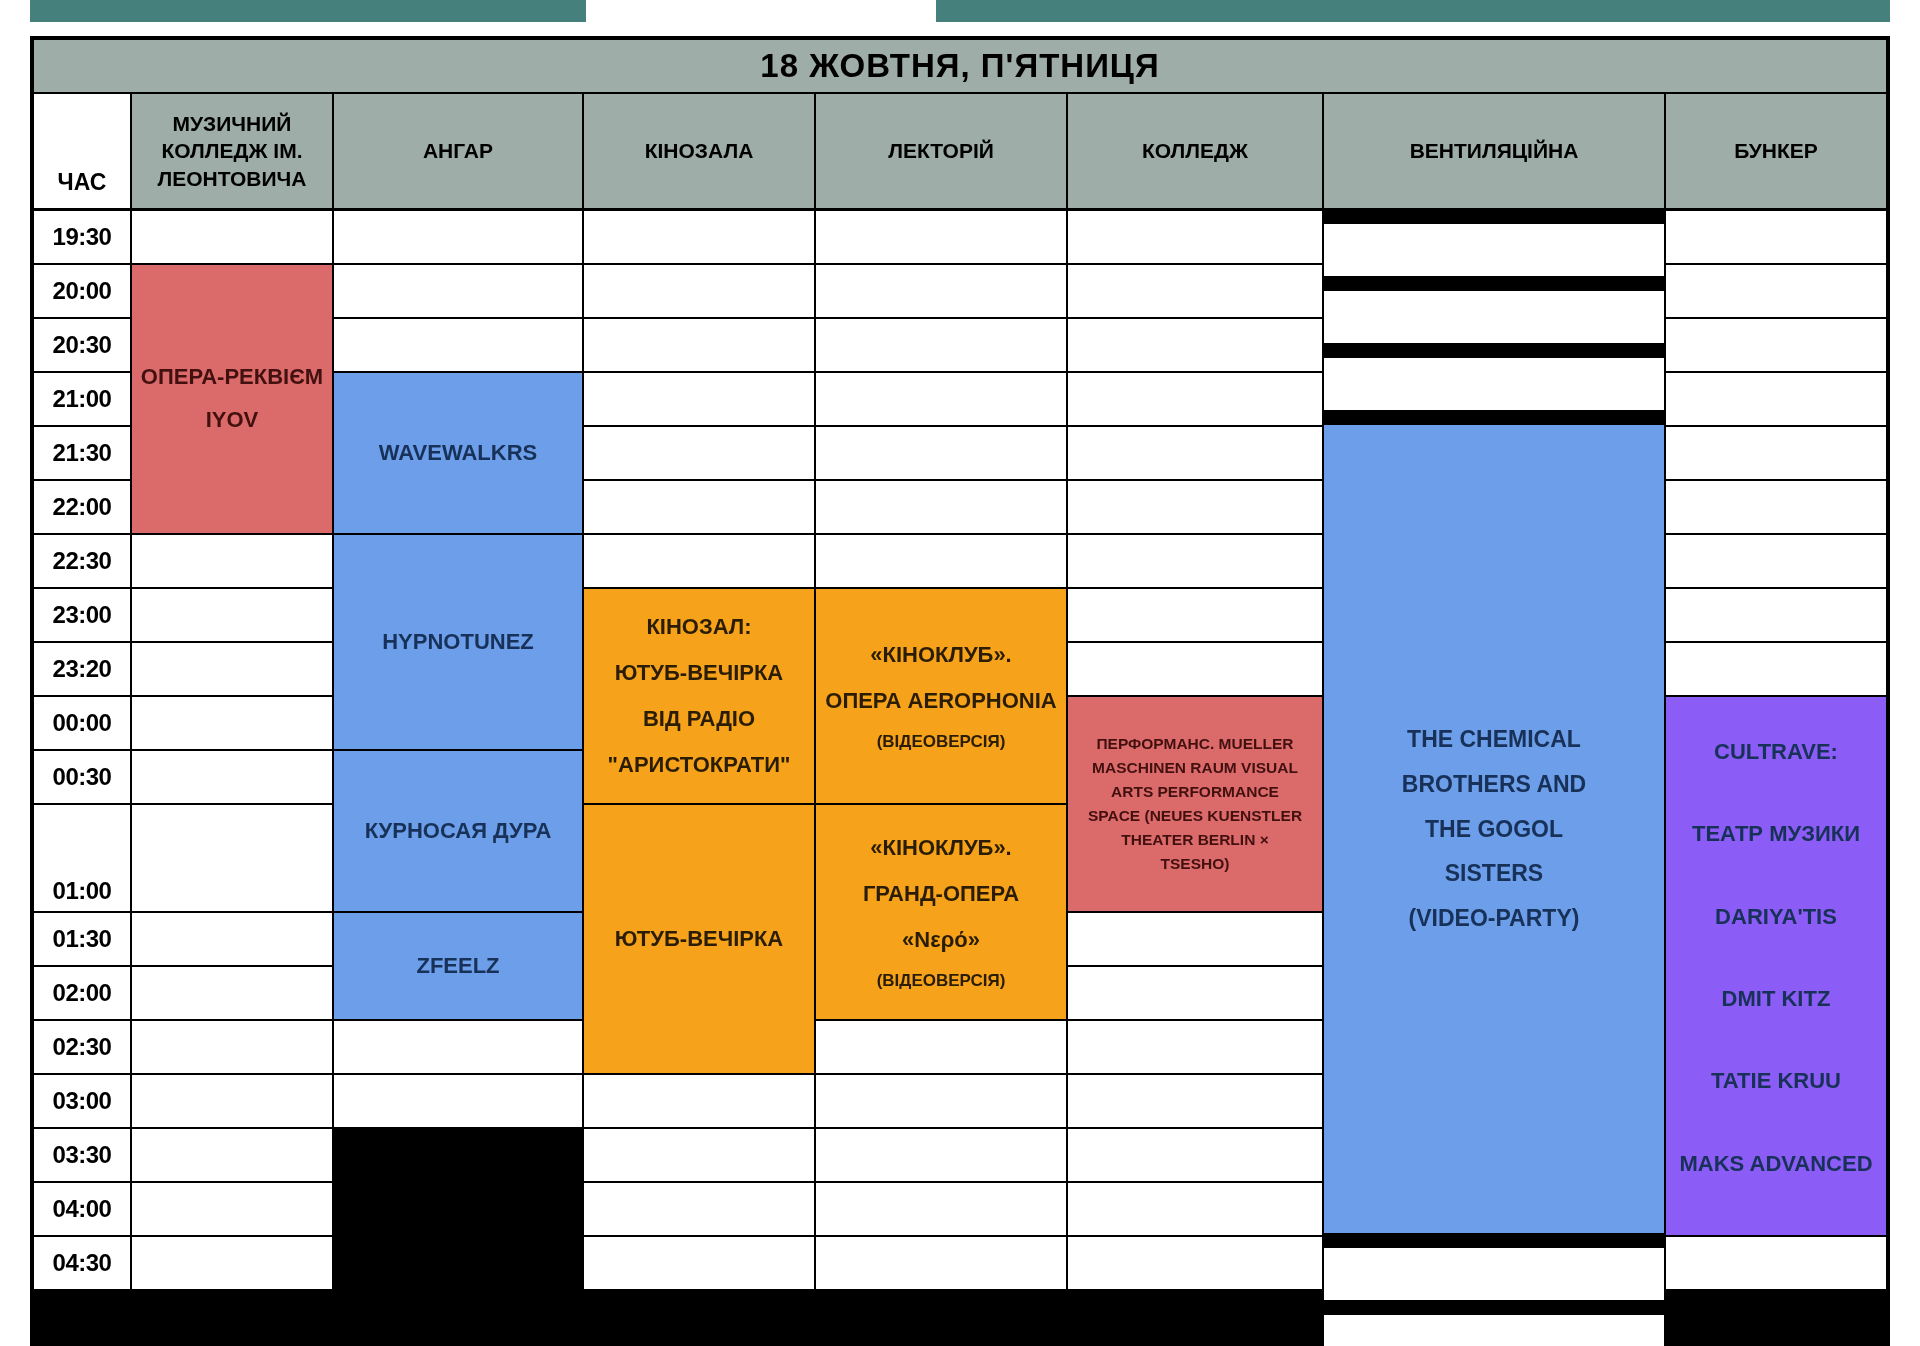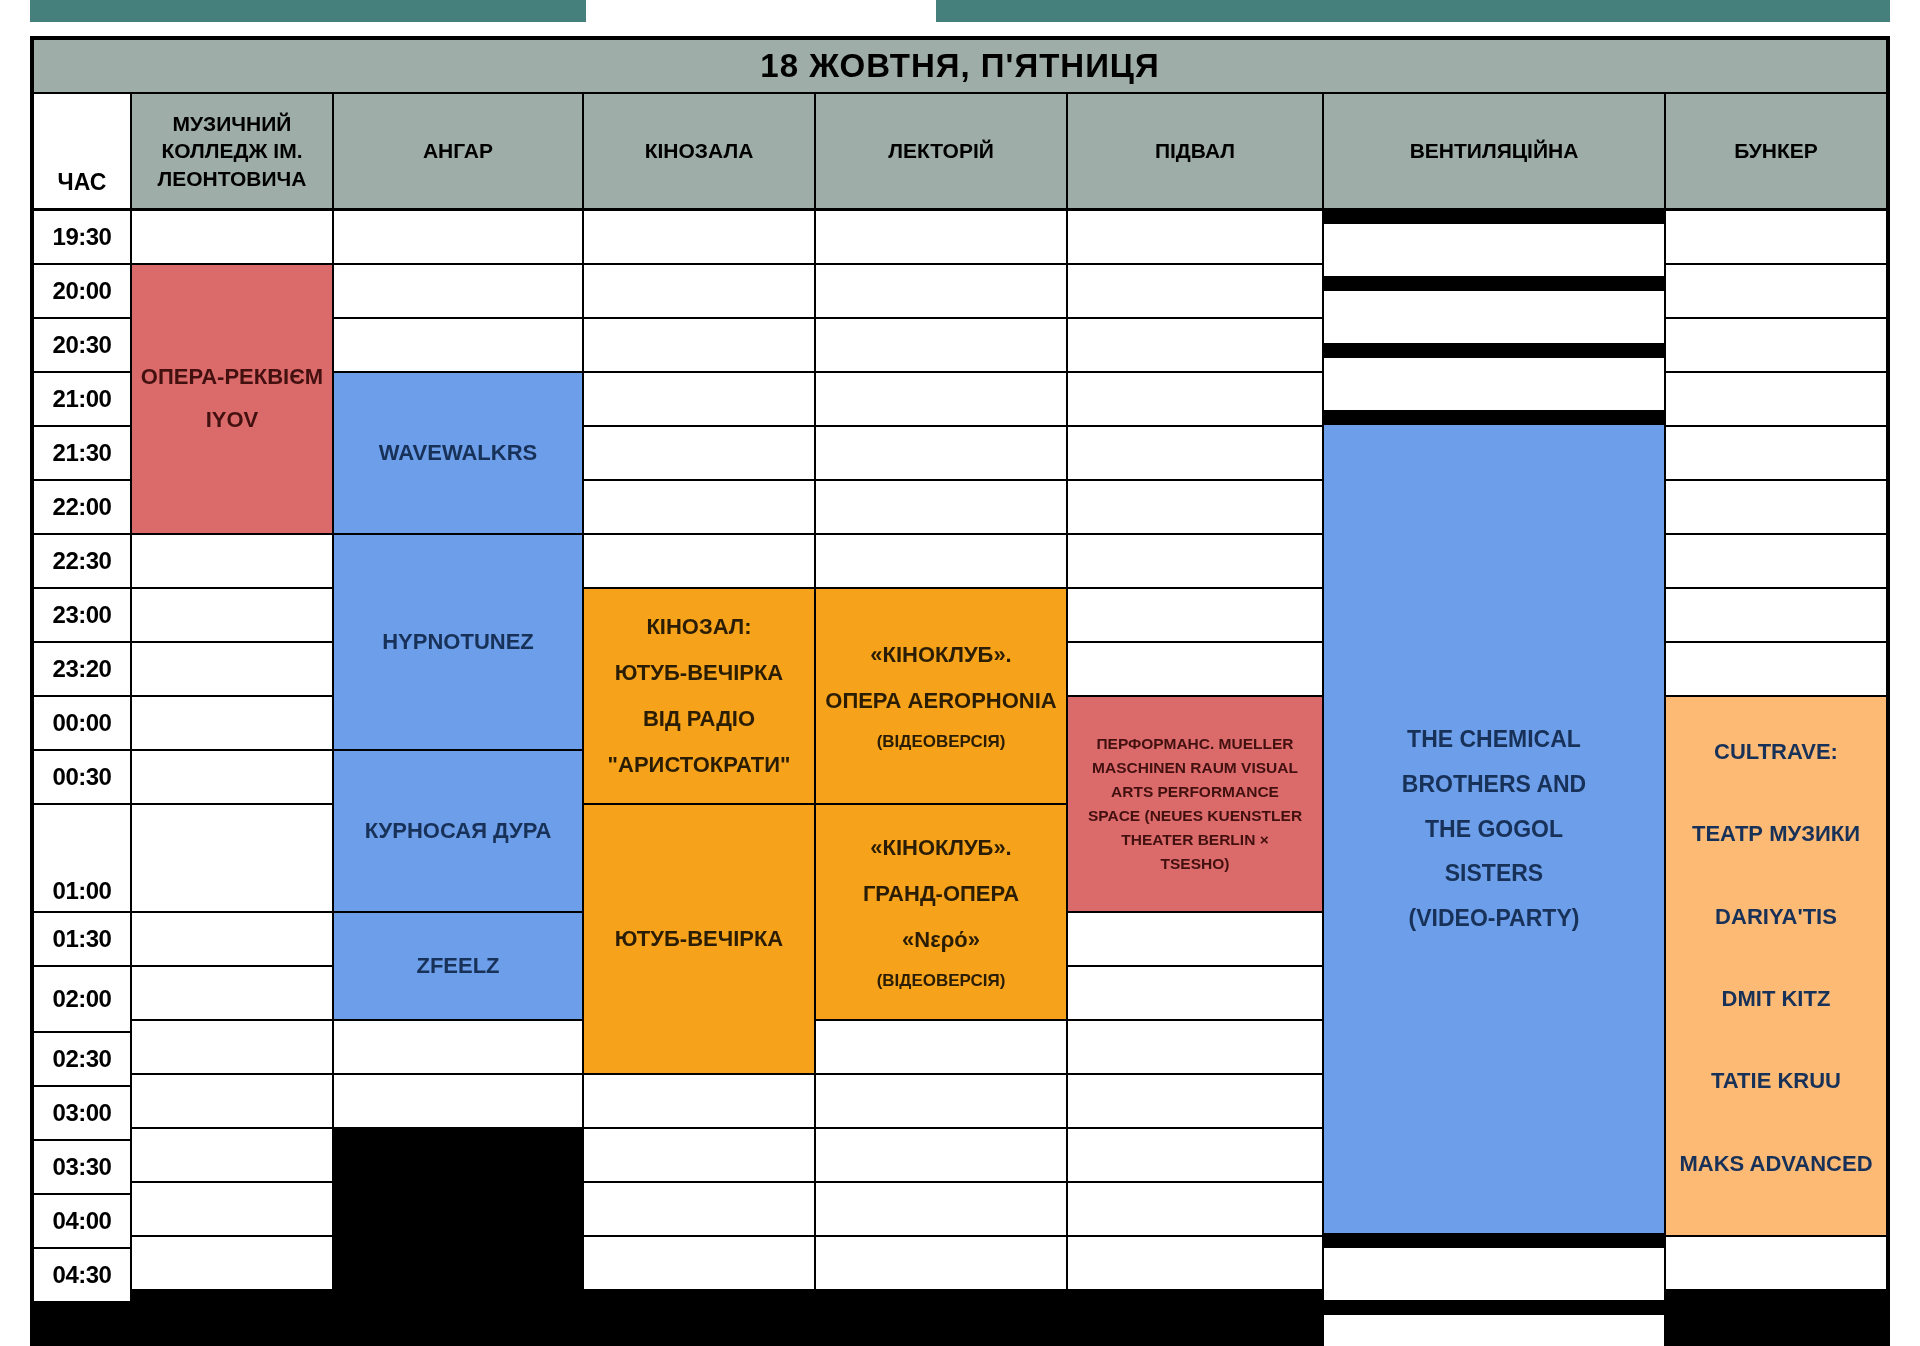--- a/index.html
+++ b/index.html
@@ -65,21 +65,21 @@
         <div class="cell tcell" style="height: 52px;">21:00</div>
         <div class="cell tcell" style="height: 52px;">21:30</div>
         <div class="cell tcell" style="height: 52px;">22:00</div>
         <div class="cell tcell" style="height: 52px;">22:30</div>
         <div class="cell tcell" style="height: 52px;">23:00</div>
         <div class="cell tcell" style="height: 52px;">23:20</div>
         <div class="cell tcell" style="height: 52px;">00:00</div>
         <div class="cell tcell" style="height: 52px;">00:30</div>
         <div class="cell tcell bottom" style="height: 106px;">01:00</div>
         <div class="cell tcell" style="height: 52px;">01:30</div>
-        <div class="cell tcell" style="height: 64px; text-align: center;">02:00</div>
+        <div class="cell tcell" style="height: 52px; text-align: center;">02:00</div>
         <div class="cell tcell" style="height: 52px;">02:30</div>
         <div class="cell tcell" style="height: 52px;">03:00</div>
         <div class="cell tcell" style="height: 52px;">03:30</div>
         <div class="cell tcell" style="height: 52px;">04:00</div>
         <div class="cell tcell" style="height: 52px;">04:30</div>
       </div>
       <div class="col" style="width: 200px;">
         <div class="hcell">МУЗИЧНИЙ
 КОЛЛЕДЖ ІМ.
 ЛЕОНТОВИЧА</div>
@@ -165,21 +165,21 @@
           <div class="ln">«Νερό»</div>
           <div class="ln small">(ВІДЕОВЕРСІЯ)</div>
         </div>
         <div class="cell" style="height: 52px;"></div>
         <div class="cell" style="height: 52px;"></div>
         <div class="cell" style="height: 52px;"></div>
         <div class="cell" style="height: 52px;"></div>
         <div class="cell" style="height: 52px;"></div>
       </div>
       <div class="col" style="width: 254px;">
-        <div class="hcell">ПІДВАЛ</div>
+        <div class="hcell">КОЛЛЕДЖ</div>
         <div class="cell" style="height: 52px;"></div>
         <div class="cell" style="height: 52px;"></div>
         <div class="cell" style="height: 52px;"></div>
         <div class="cell" style="height: 52px;"></div>
         <div class="cell" style="height: 52px;"></div>
         <div class="cell" style="height: 52px;"></div>
         <div class="cell" style="height: 52px;"></div>
         <div class="cell" style="height: 52px;"></div>
         <div class="cell" style="height: 52px;"></div>
         <div class="cell ev dense" style="height: 214px; background: rgb(219, 106, 106); color: rgb(67, 16, 16);">
@@ -217,21 +217,21 @@
         <div class="hcell">БУНКЕР</div>
         <div class="cell" style="height: 52px;"></div>
         <div class="cell" style="height: 52px;"></div>
         <div class="cell" style="height: 52px;"></div>
         <div class="cell" style="height: 52px;"></div>
         <div class="cell" style="height: 52px;"></div>
         <div class="cell" style="height: 52px;"></div>
         <div class="cell" style="height: 52px;"></div>
         <div class="cell" style="height: 52px;"></div>
         <div class="cell" style="height: 52px;"></div>
-        <div class="cell ev spread" style="height: 538px; background: #fdba74; color: rgb(23, 49, 88);">
+        <div class="cell ev spread" style="height: 538px; background: #8b5cf6; color: rgb(23, 49, 88);">
           <div class="ln">CULTRAVE:</div>
           <div class="ln">ТЕАТР МУЗИКИ</div>
           <div class="ln">DARIYA'TIS</div>
           <div class="ln">DMIT KITZ</div>
           <div class="ln">TATIE KRUU</div>
           <div class="ln">MAKS ADVANCED</div>
         </div>
         <div class="cell" style="height: 52px;"></div>
       </div>
     </div>

